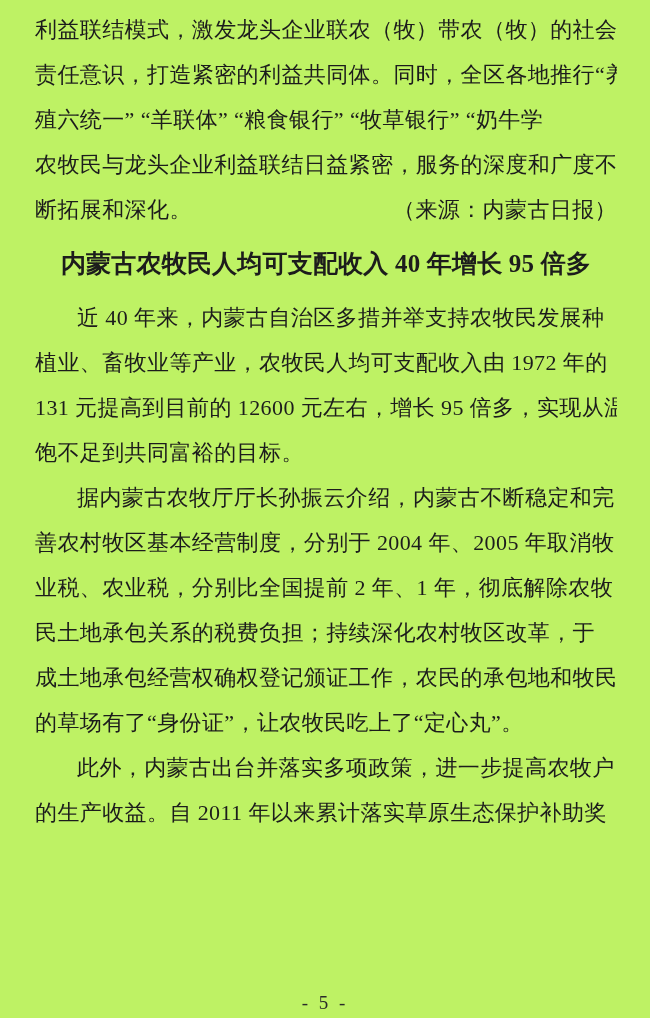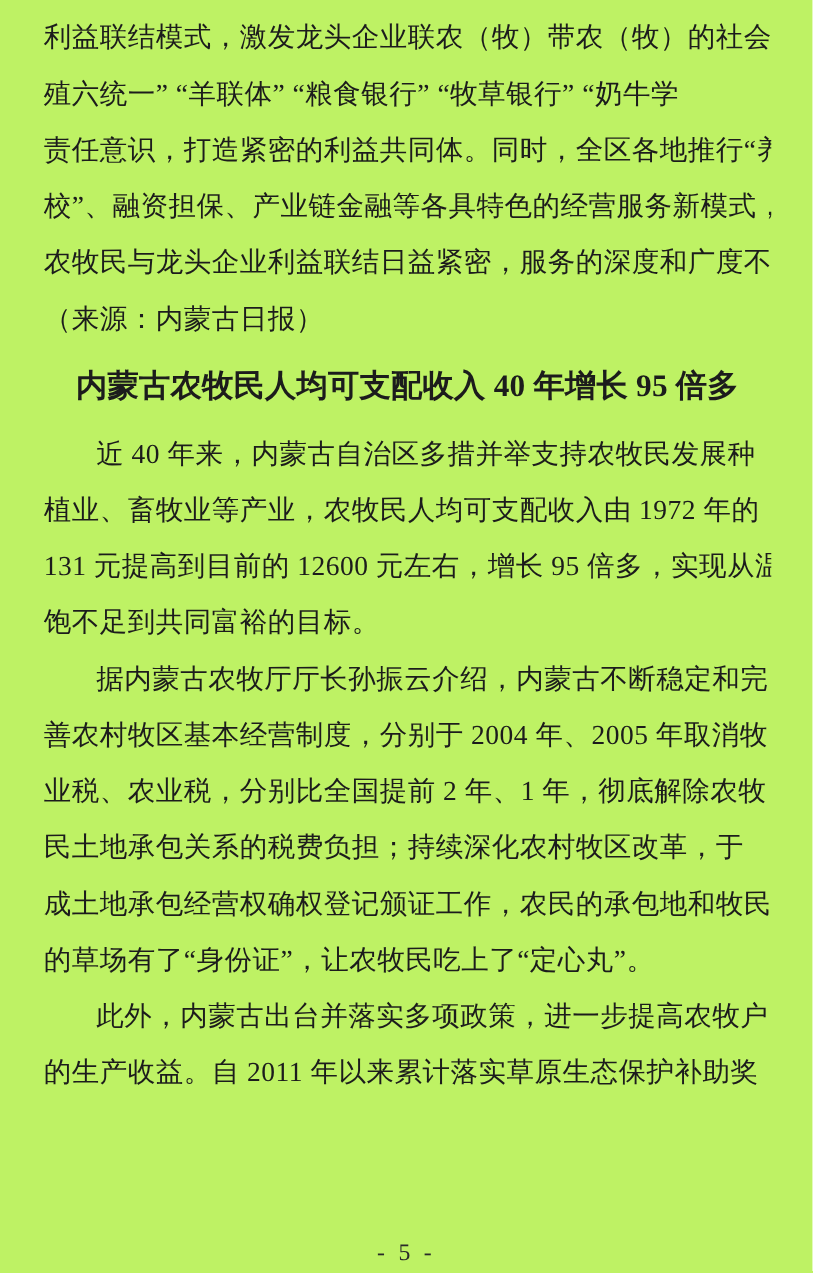--- a/index.html
+++ b/index.html
@@ -62,25 +62,25 @@
     color: #2a2a2a;
   }
 </style>
 </head>
 <body>
 
 <div class="page">
   <div class="content">
 
     <p class="line">利益联结模式，激发龙头企业联农（牧）带农（牧）的社会</p>
+    <p class="line">责任意识，打造紧密的利益共同体。同时，全区各地推行“养</p>
     <p class="line">殖六统一” “羊联体” “粮食银行” “牧草银行” “奶牛学</p>
-    <p class="line">责任意识，打造紧密的利益共同体。同时，全区各地推行“养</p>
-    <p class="line">校”、融资担保、产业链金融等各具特色的经营服务新模式，</p>
     <p class="line">农牧民与龙头企业利益联结日益紧密，服务的深度和广度不</p>
     <div class="line split">
+      <span>断拓展和深化。</span>
       <span>（来源：内蒙古日报）</span>
     </div>
 
     <h1 class="headline">内蒙古农牧民人均可支配收入 40 年增长 95 倍多</h1>
 
     <p class="line indent">近 40 年来，内蒙古自治区多措并举支持农牧民发展种</p>
     <p class="line">植业、畜牧业等产业，农牧民人均可支配收入由 1972 年的</p>
     <p class="line">131 元提高到目前的 12600 元左右，增长 95 倍多，实现从温</p>
     <p class="line">饱不足到共同富裕的目标。</p>
     <p class="line indent">据内蒙古农牧厅厅长孙振云介绍，内蒙古不断稳定和完</p>

